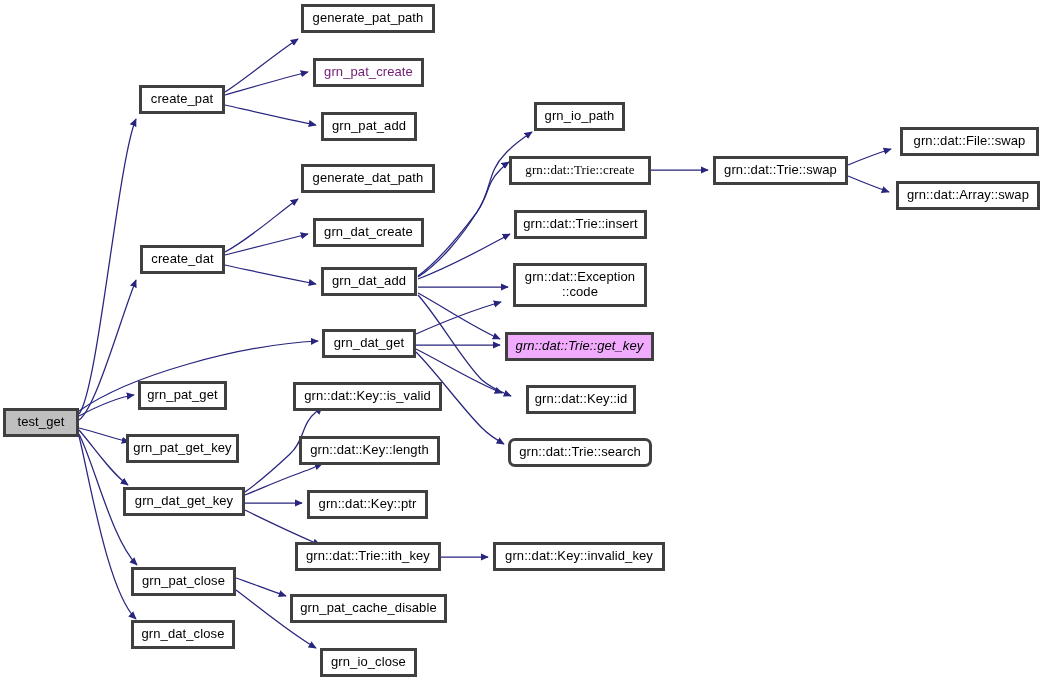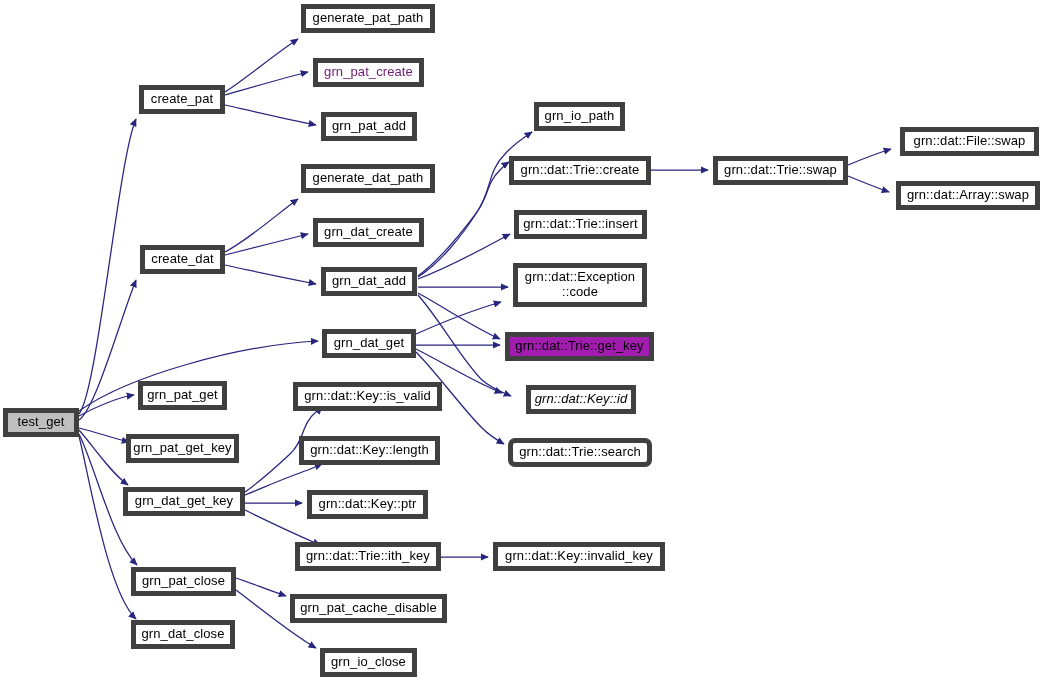--- a/index.html
+++ b/index.html
@@ -21,21 +21,21 @@
     position: absolute;
     left: 0;
     top: 0;
     width: 1045px;
     height: 684px;
     pointer-events: none;
   }
   .gnode {
     position: absolute;
     box-sizing: border-box;
-    border: 5px solid #0f172a;
+    border: 3px solid #0f172a;
     background: #ffffff;
     color: #000000;
     font-size: 13px;
     line-height: 1.15;
     display: flex;
     align-items: center;
     justify-content: center;
     text-align: center;
     white-space: pre-line;
     letter-spacing: 0.1px;
@@ -102,26 +102,26 @@
       <div class="gnode" style="left: 139px; top: 85px; width: 86px; height: 29px; border-color: rgb(64, 64, 64); background: rgb(255, 255, 255); color: rgb(0, 0, 0);"><span class="nlabel">create_pat</span></div>
       <div class="gnode" style="left: 301px; top: 4px; width: 134px; height: 29px; border-color: rgb(64, 64, 64); background: rgb(255, 255, 255); color: rgb(0, 0, 0);"><span class="nlabel">generate_pat_path</span></div>
       <div class="gnode" style="left: 313px; top: 58px; width: 111px; height: 29px; border-color: rgb(64, 64, 64); background: rgb(255, 255, 255); color: #701a75;"><span class="nlabel">grn_pat_create</span></div>
       <div class="gnode" style="left: 321px; top: 112px; width: 96px; height: 29px; border-color: rgb(64, 64, 64); background: rgb(255, 255, 255); color: rgb(0, 0, 0);"><span class="nlabel">grn_pat_add</span></div>
       <div class="gnode" style="left: 140px; top: 245px; width: 85px; height: 29px; border-color: rgb(64, 64, 64); background: rgb(255, 255, 255); color: rgb(0, 0, 0);"><span class="nlabel">create_dat</span></div>
       <div class="gnode" style="left: 301px; top: 164px; width: 134px; height: 29px; border-color: rgb(64, 64, 64); background: rgb(255, 255, 255); color: rgb(0, 0, 0);"><span class="nlabel">generate_dat_path</span></div>
       <div class="gnode" style="left: 313px; top: 218px; width: 111px; height: 29px; border-color: rgb(64, 64, 64); background: rgb(255, 255, 255); color: rgb(0, 0, 0);"><span class="nlabel">grn_dat_create</span></div>
       <div class="gnode" style="left: 321px; top: 267px; width: 96px; height: 29px; border-color: rgb(64, 64, 64); background: rgb(255, 255, 255); color: rgb(0, 0, 0);"><span class="nlabel">grn_dat_add</span></div>
       <div class="gnode" style="left: 322px; top: 329px; width: 94px; height: 29px; border-color: rgb(64, 64, 64); background: rgb(255, 255, 255); color: rgb(0, 0, 0);"><span class="nlabel">grn_dat_get</span></div>
       <div class="gnode" style="left: 534px; top: 102px; width: 91px; height: 29px; border-color: rgb(64, 64, 64); background: rgb(255, 255, 255); color: rgb(0, 0, 0);"><span class="nlabel">grn_io_path</span></div>
-      <div class="gnode" style="left: 509px; top: 156px; width: 142px; height: 29px; border-color: rgb(64, 64, 64); background: rgb(255, 255, 255); color: rgb(0, 0, 0);"><span class="nlabel">grn::dat::Trie::create</span></div>
+      <div class="gnode" style="left: 509px; top: 156px; width: 142px; height: 29px; border-color: rgb(64, 64, 64); background: rgb(255, 255, 255); color: rgb(0, 0, 0); font-family: Liberation Serif, serif;"><span class="nlabel">grn::dat::Trie::create</span></div>
       <div class="gnode" style="left: 514px; top: 210px; width: 133px; height: 29px; border-color: rgb(64, 64, 64); background: rgb(255, 255, 255); color: rgb(0, 0, 0);"><span class="nlabel">grn::dat::Trie::insert</span></div>
       <div class="gnode" style="left: 513px; top: 263px; width: 134px; height: 44px; border-color: rgb(64, 64, 64); background: rgb(255, 255, 255); color: rgb(0, 0, 0);"><span class="nlabel">grn::dat::Exception
 ::code</span></div>
-      <div class="gnode" style="left: 505px; top: 332px; width: 149px; height: 29px; border-color: rgb(64, 64, 64); background: #a21caf; color: rgb(0, 0, 0);"><span class="nlabel">grn::dat::Trie::get_key</span></div>
-      <div class="gnode" style="left: 526px; top: 385px; width: 110px; height: 29px; border-color: rgb(64, 64, 64); background: rgb(255, 255, 255); color: rgb(0, 0, 0); font-style: italic;"><span class="nlabel">grn::dat::Key::id</span></div>
+      <div class="gnode" style="left: 505px; top: 332px; width: 149px; height: 29px; border-color: rgb(64, 64, 64); background: #f0abfc; color: rgb(0, 0, 0); font-style: italic;"><span class="nlabel">grn::dat::Trie::get_key</span></div>
+      <div class="gnode" style="left: 526px; top: 385px; width: 110px; height: 29px; border-color: rgb(64, 64, 64); background: rgb(255, 255, 255); color: rgb(0, 0, 0);"><span class="nlabel">grn::dat::Key::id</span></div>
       <div class="gnode" style="left: 508px; top: 438px; width: 144px; height: 29px; border-color: rgb(64, 64, 64); background: rgb(255, 255, 255); color: rgb(0, 0, 0); border-radius: 7px;"><span class="nlabel">grn::dat::Trie::search</span></div>
       <div class="gnode" style="left: 713px; top: 156px; width: 135px; height: 29px; border-color: rgb(64, 64, 64); background: rgb(255, 255, 255); color: rgb(0, 0, 0);"><span class="nlabel">grn::dat::Trie::swap</span></div>
       <div class="gnode" style="left: 900px; top: 127px; width: 139px; height: 29px; border-color: rgb(64, 64, 64); background: rgb(255, 255, 255); color: rgb(0, 0, 0);"><span class="nlabel">grn::dat::File::swap</span></div>
       <div class="gnode" style="left: 896px; top: 181px; width: 144px; height: 29px; border-color: rgb(64, 64, 64); background: rgb(255, 255, 255); color: rgb(0, 0, 0);"><span class="nlabel">grn::dat::Array::swap</span></div>
       <div class="gnode" style="left: 138px; top: 381px; width: 89px; height: 29px; border-color: rgb(64, 64, 64); background: rgb(255, 255, 255); color: rgb(0, 0, 0);"><span class="nlabel">grn_pat_get</span></div>
       <div class="gnode" style="left: 126px; top: 434px; width: 113px; height: 29px; border-color: rgb(64, 64, 64); background: rgb(255, 255, 255); color: rgb(0, 0, 0);"><span class="nlabel">grn_pat_get_key</span></div>
       <div class="gnode" style="left: 123px; top: 487px; width: 122px; height: 29px; border-color: rgb(64, 64, 64); background: rgb(255, 255, 255); color: rgb(0, 0, 0);"><span class="nlabel">grn_dat_get_key</span></div>
       <div class="gnode" style="left: 293px; top: 382px; width: 149px; height: 29px; border-color: rgb(64, 64, 64); background: rgb(255, 255, 255); color: rgb(0, 0, 0);"><span class="nlabel">grn::dat::Key::is_valid</span></div>
       <div class="gnode" style="left: 299px; top: 436px; width: 141px; height: 29px; border-color: rgb(64, 64, 64); background: rgb(255, 255, 255); color: rgb(0, 0, 0);"><span class="nlabel">grn::dat::Key::length</span></div>
       <div class="gnode" style="left: 307px; top: 490px; width: 121px; height: 29px; border-color: rgb(64, 64, 64); background: rgb(255, 255, 255); color: rgb(0, 0, 0);"><span class="nlabel">grn::dat::Key::ptr</span></div>

